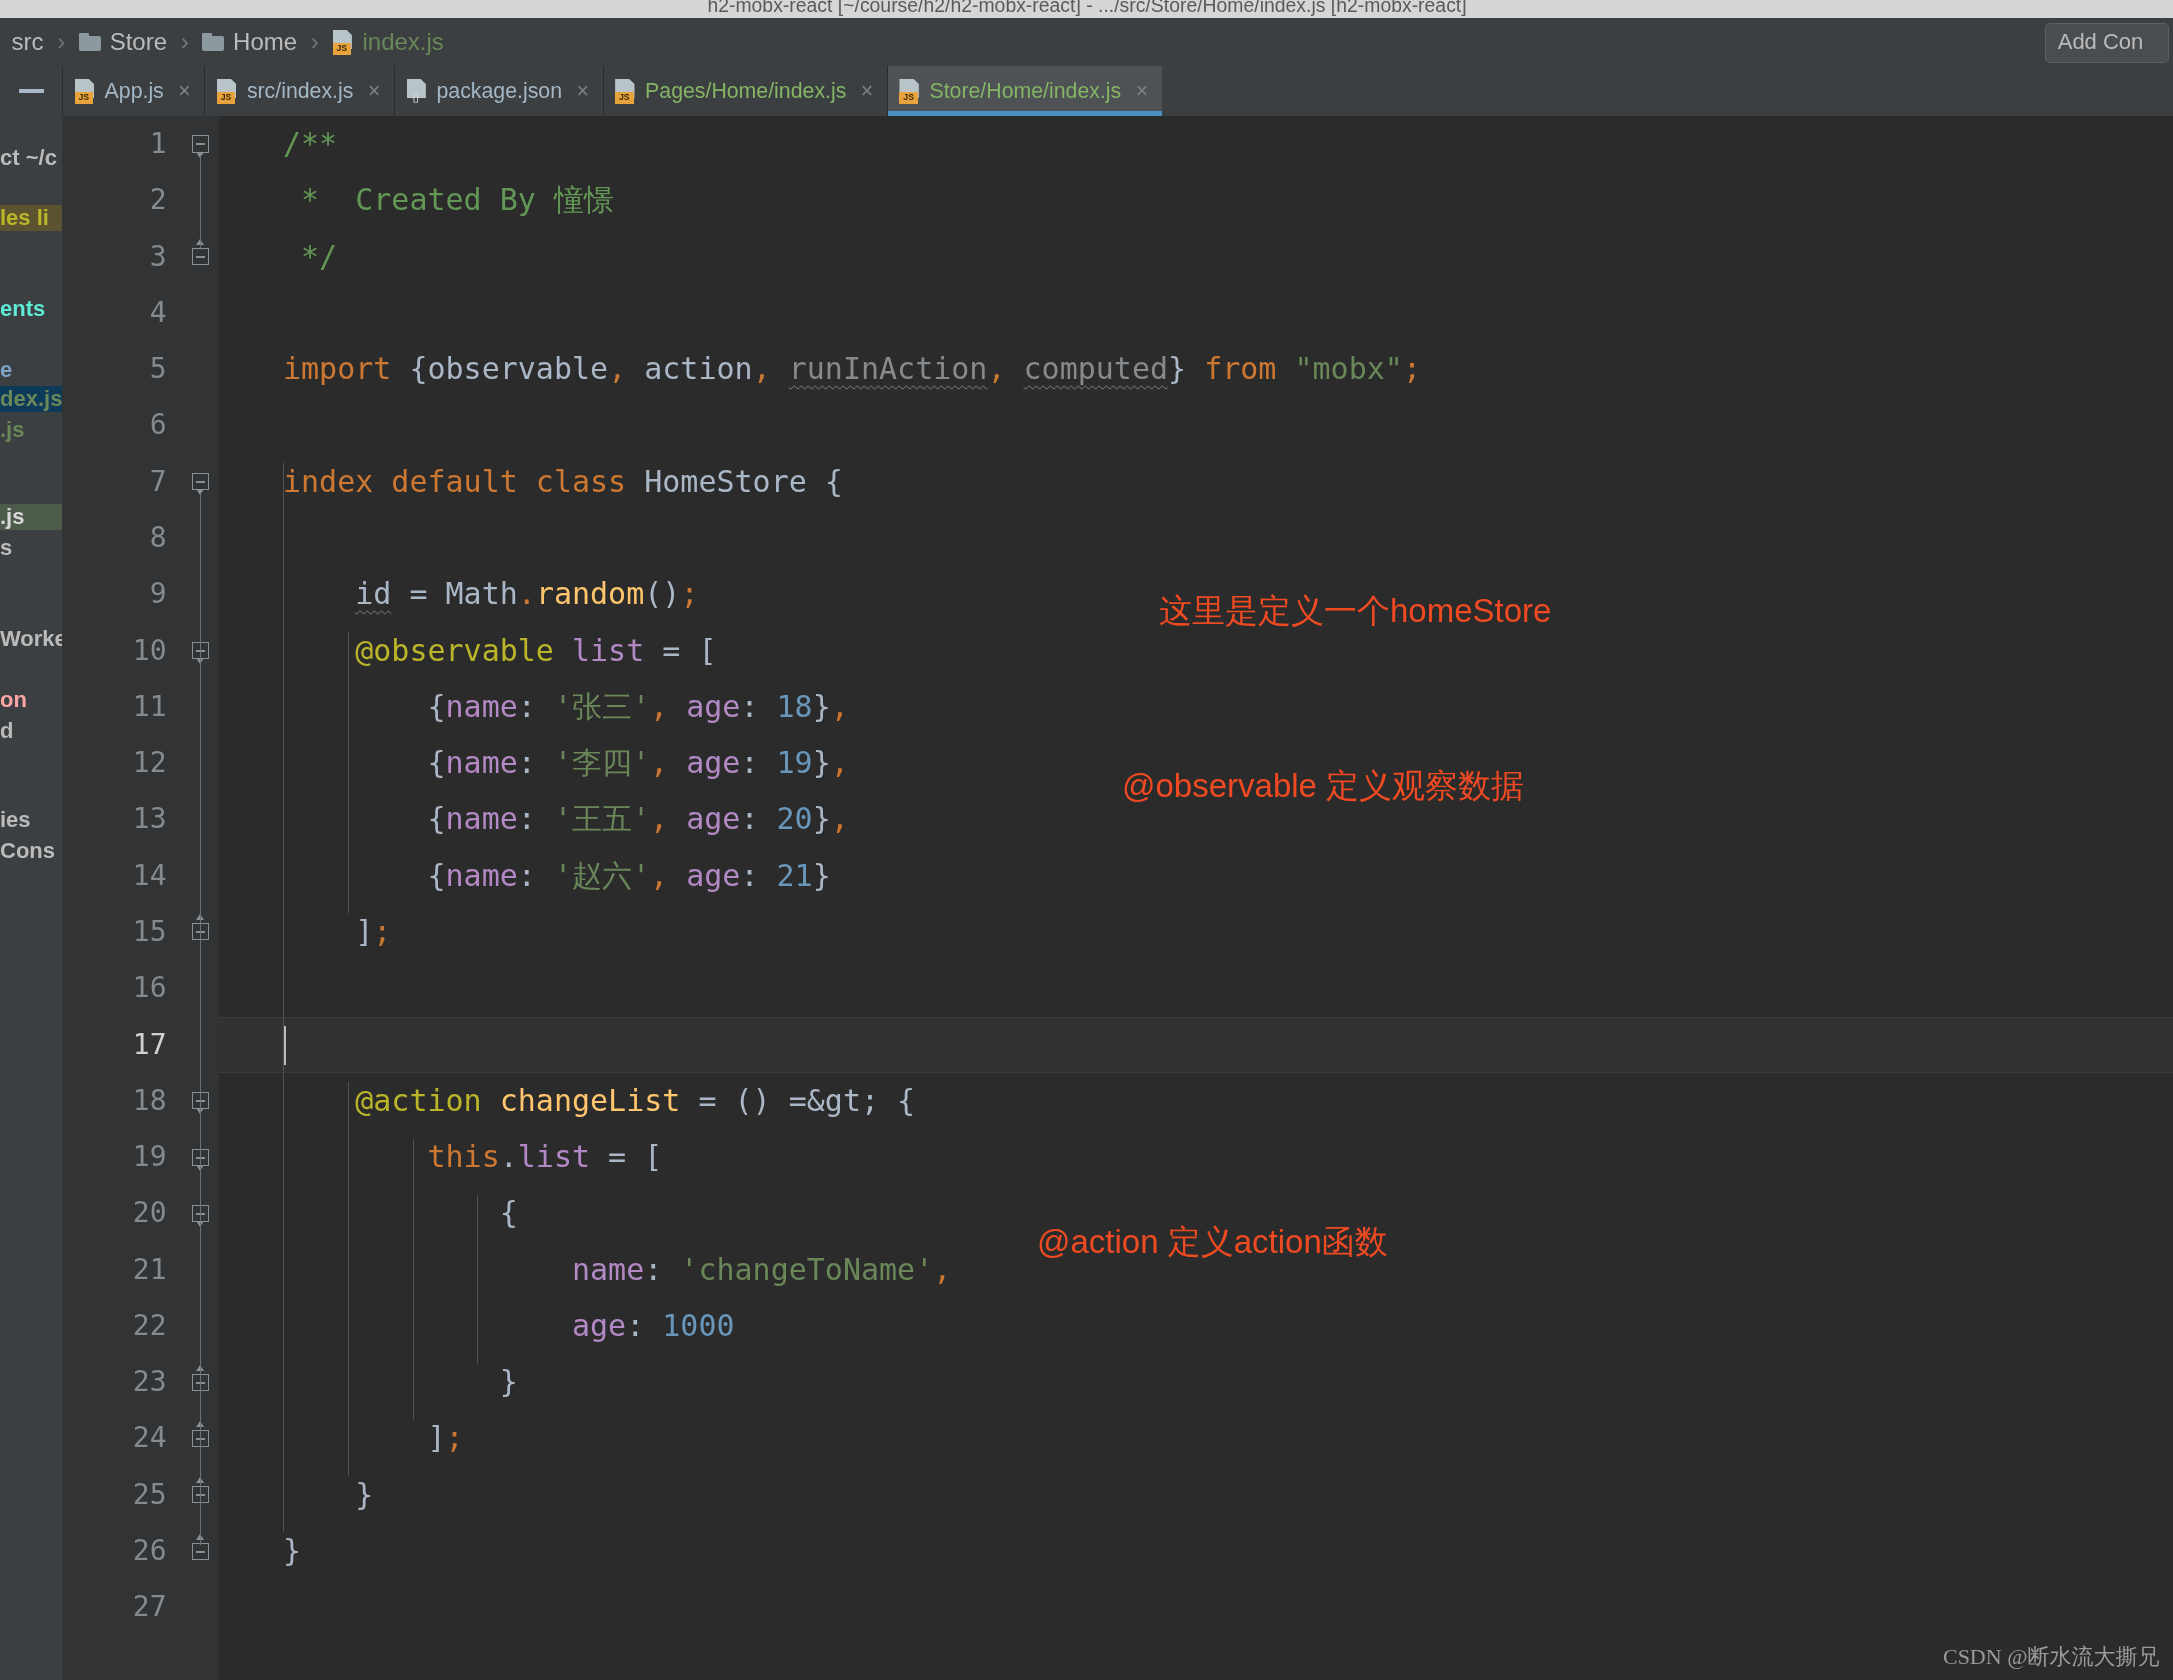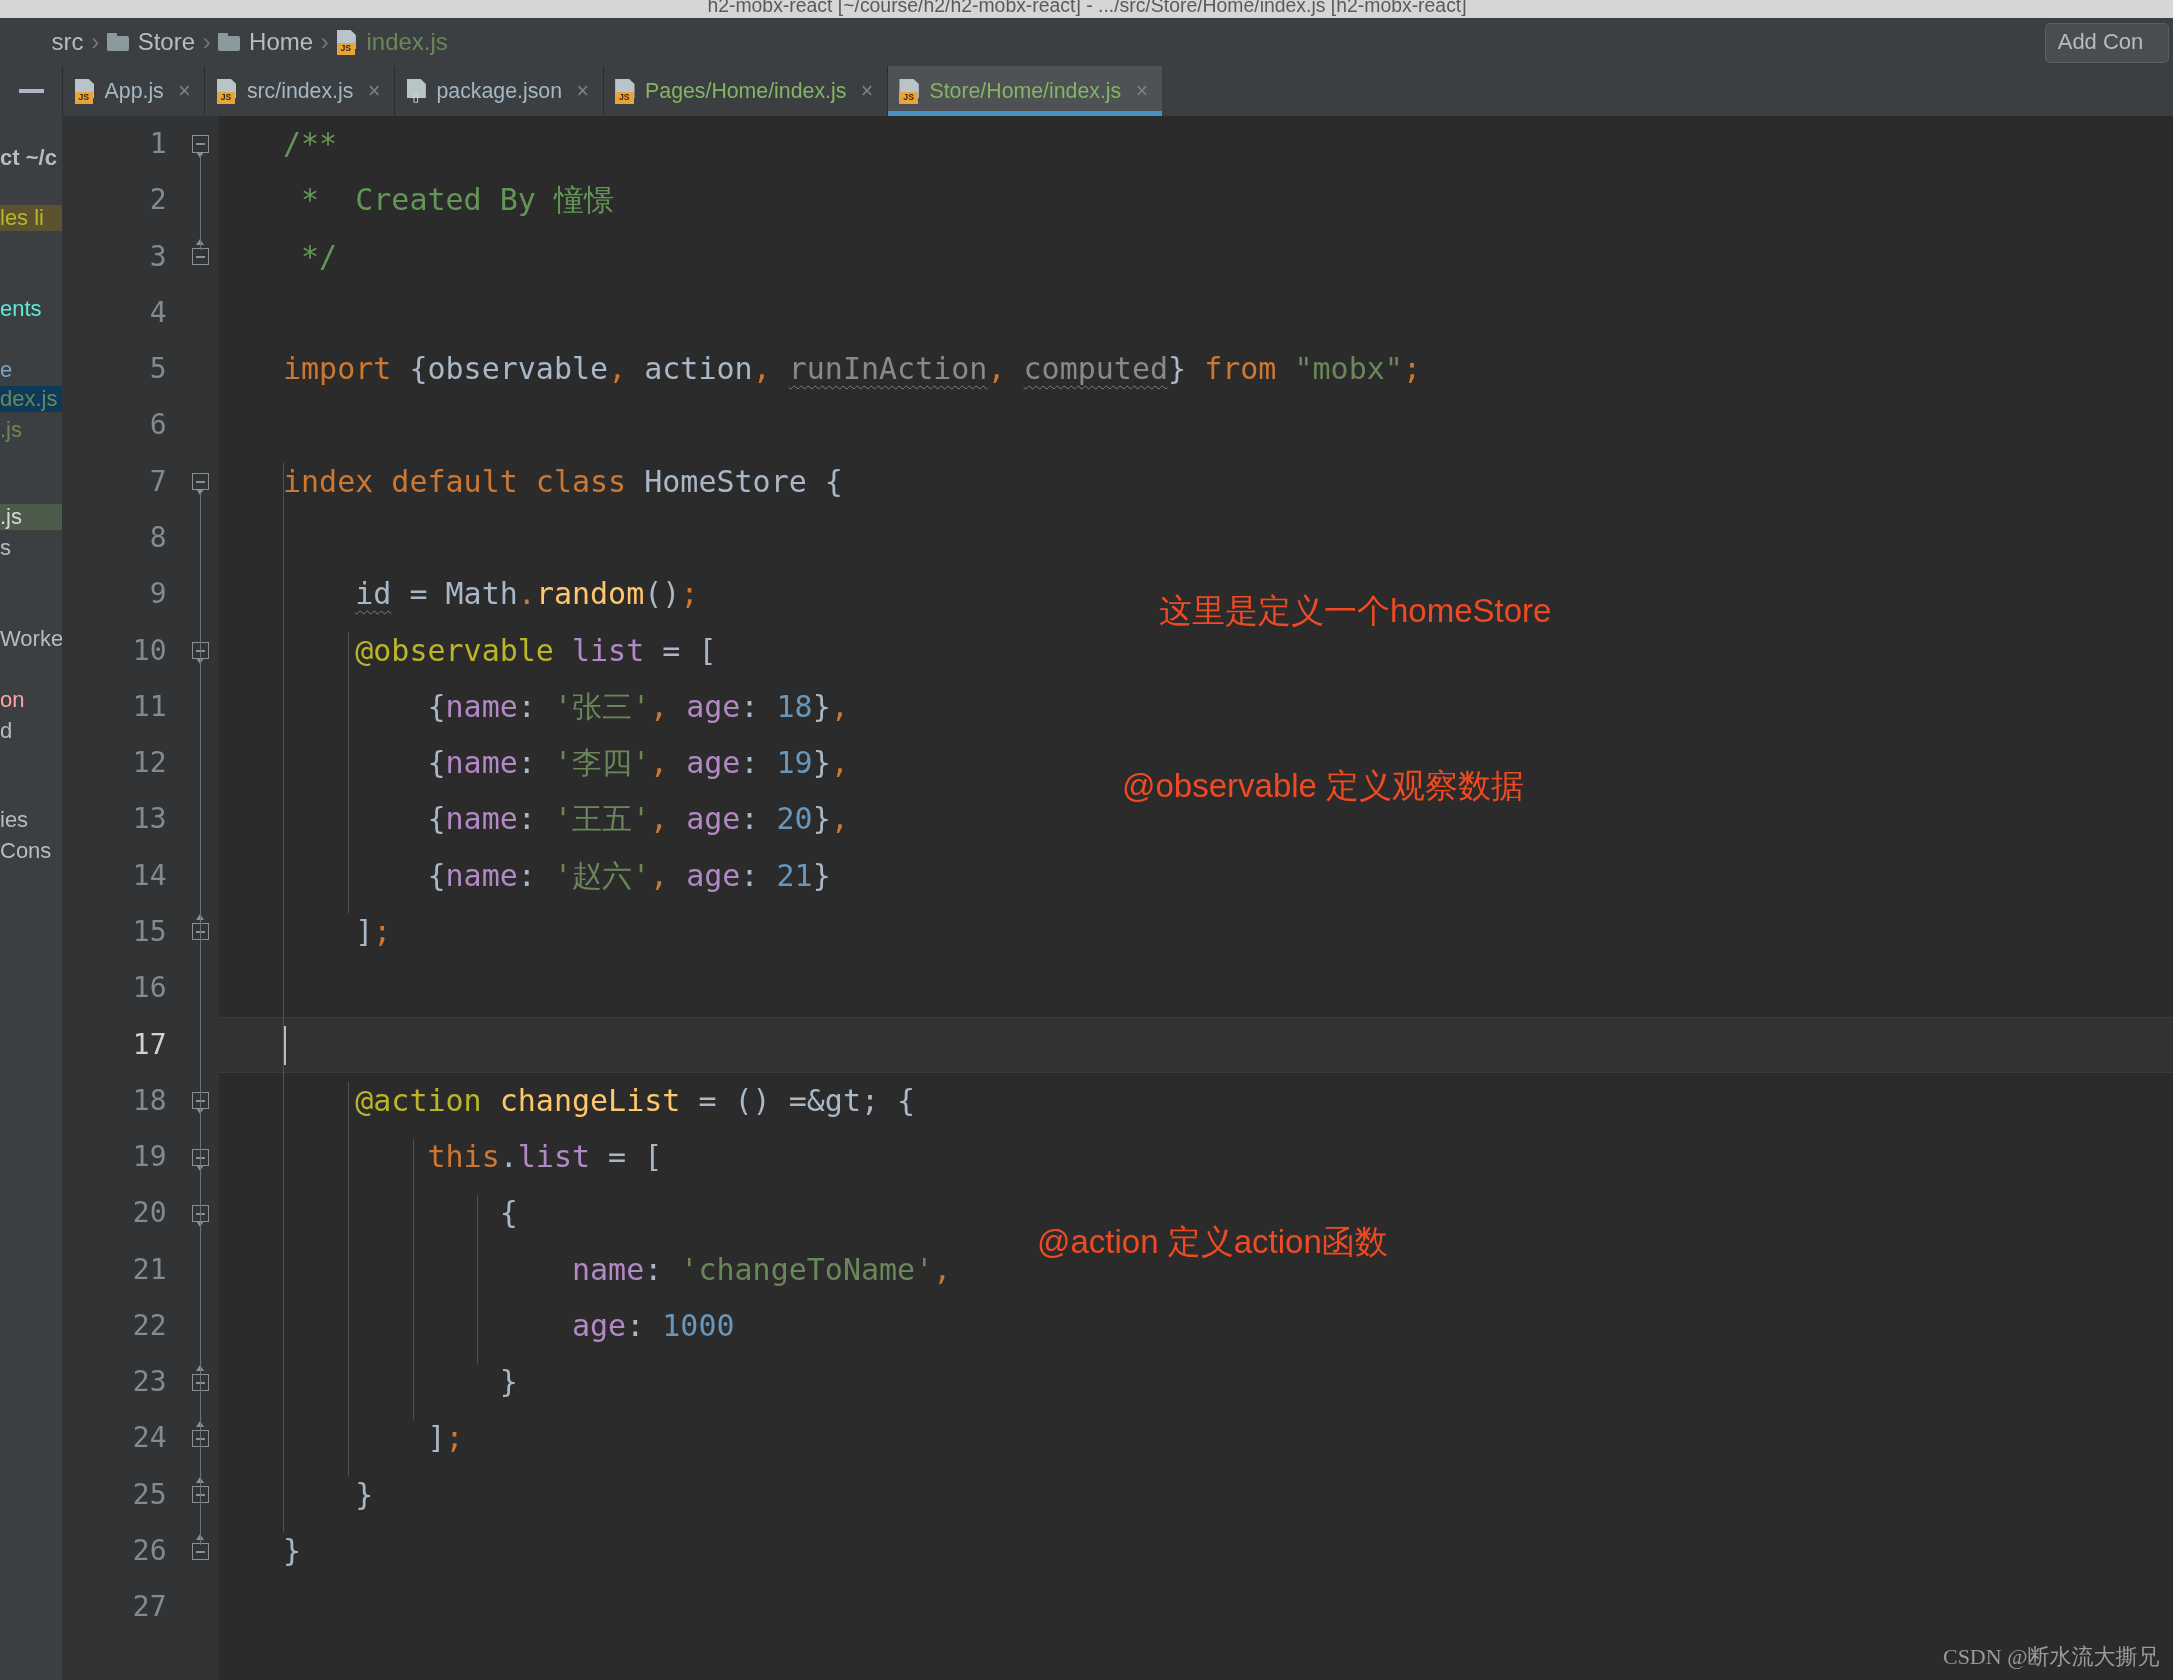--- a/index.html
+++ b/index.html
@@ -20,22 +20,22 @@
     font-size: 19.4px; color: #5a5a5a; white-space: nowrap;
     font-family: "Liberation Sans", sans-serif;
   }
   
   #breadcrumb-bar {
     position: absolute; left: 0; top: 17.5px; width: 2174px; height: 49px;
     background: #3c3f41;
     display: flex; align-items: center;
   }
   #breadcrumb {
-    display: flex; align-items: center; padding-left: 5.8px; gap: 0px;
-    font-size: 24px; color: #bbbbbb; margin-left: 40px;
+    display: flex; align-items: center; padding-left: 5.8px; gap: 6px;
+    font-size: 24px; color: #bbbbbb;
   }
   #breadcrumb .crumb { display:flex; align-items:center; gap:8.7px; padding: 0 5.8px; }
   #breadcrumb .sep { color: #6f7679; font-size: 24px; padding: 0 1.9px; }
   .folder-icon {
     width: 22px; height: 17.5px; position: relative; display: inline-block;
   }
   .folder-icon::before {
     content:""; position:absolute; left:0; top:2.9px; width:22px; height:14.6px;
     background:#8c9aa0; border-radius: 1px 1.9px 1.9px 1.9px;
   }
@@ -88,21 +88,21 @@
     content:""; position:absolute; left:0; right:0; bottom:0; height:4.9px; background:#4a90c4;
   }
   .tab.green .tab-label { color:#85b465; }
   .tab.blue .tab-label { color:#a4b7c5; }
   
   #sidebar {
     position:absolute; left:0; top:116px; width:62px; height:1564px;
     background:#3c3f41; overflow:hidden; font-size:22px; color:#bbbbbb;
   }
   #sidebar .srow {
-    position:absolute; left:0; white-space:nowrap; padding-left: 0px;
+    position:absolute; left:0; white-space:nowrap; padding-left: 0px; font-weight: bold;
   }
   
   #editor {
     position:absolute; left:62px; top:116px; width:2112px; height:1564px;
     background:#2b2b2b;
   }
   #gutter {
     position:absolute; left:0; top:0; width:120px; height:1564px;
     background:#313335; text-align:right;
   }

